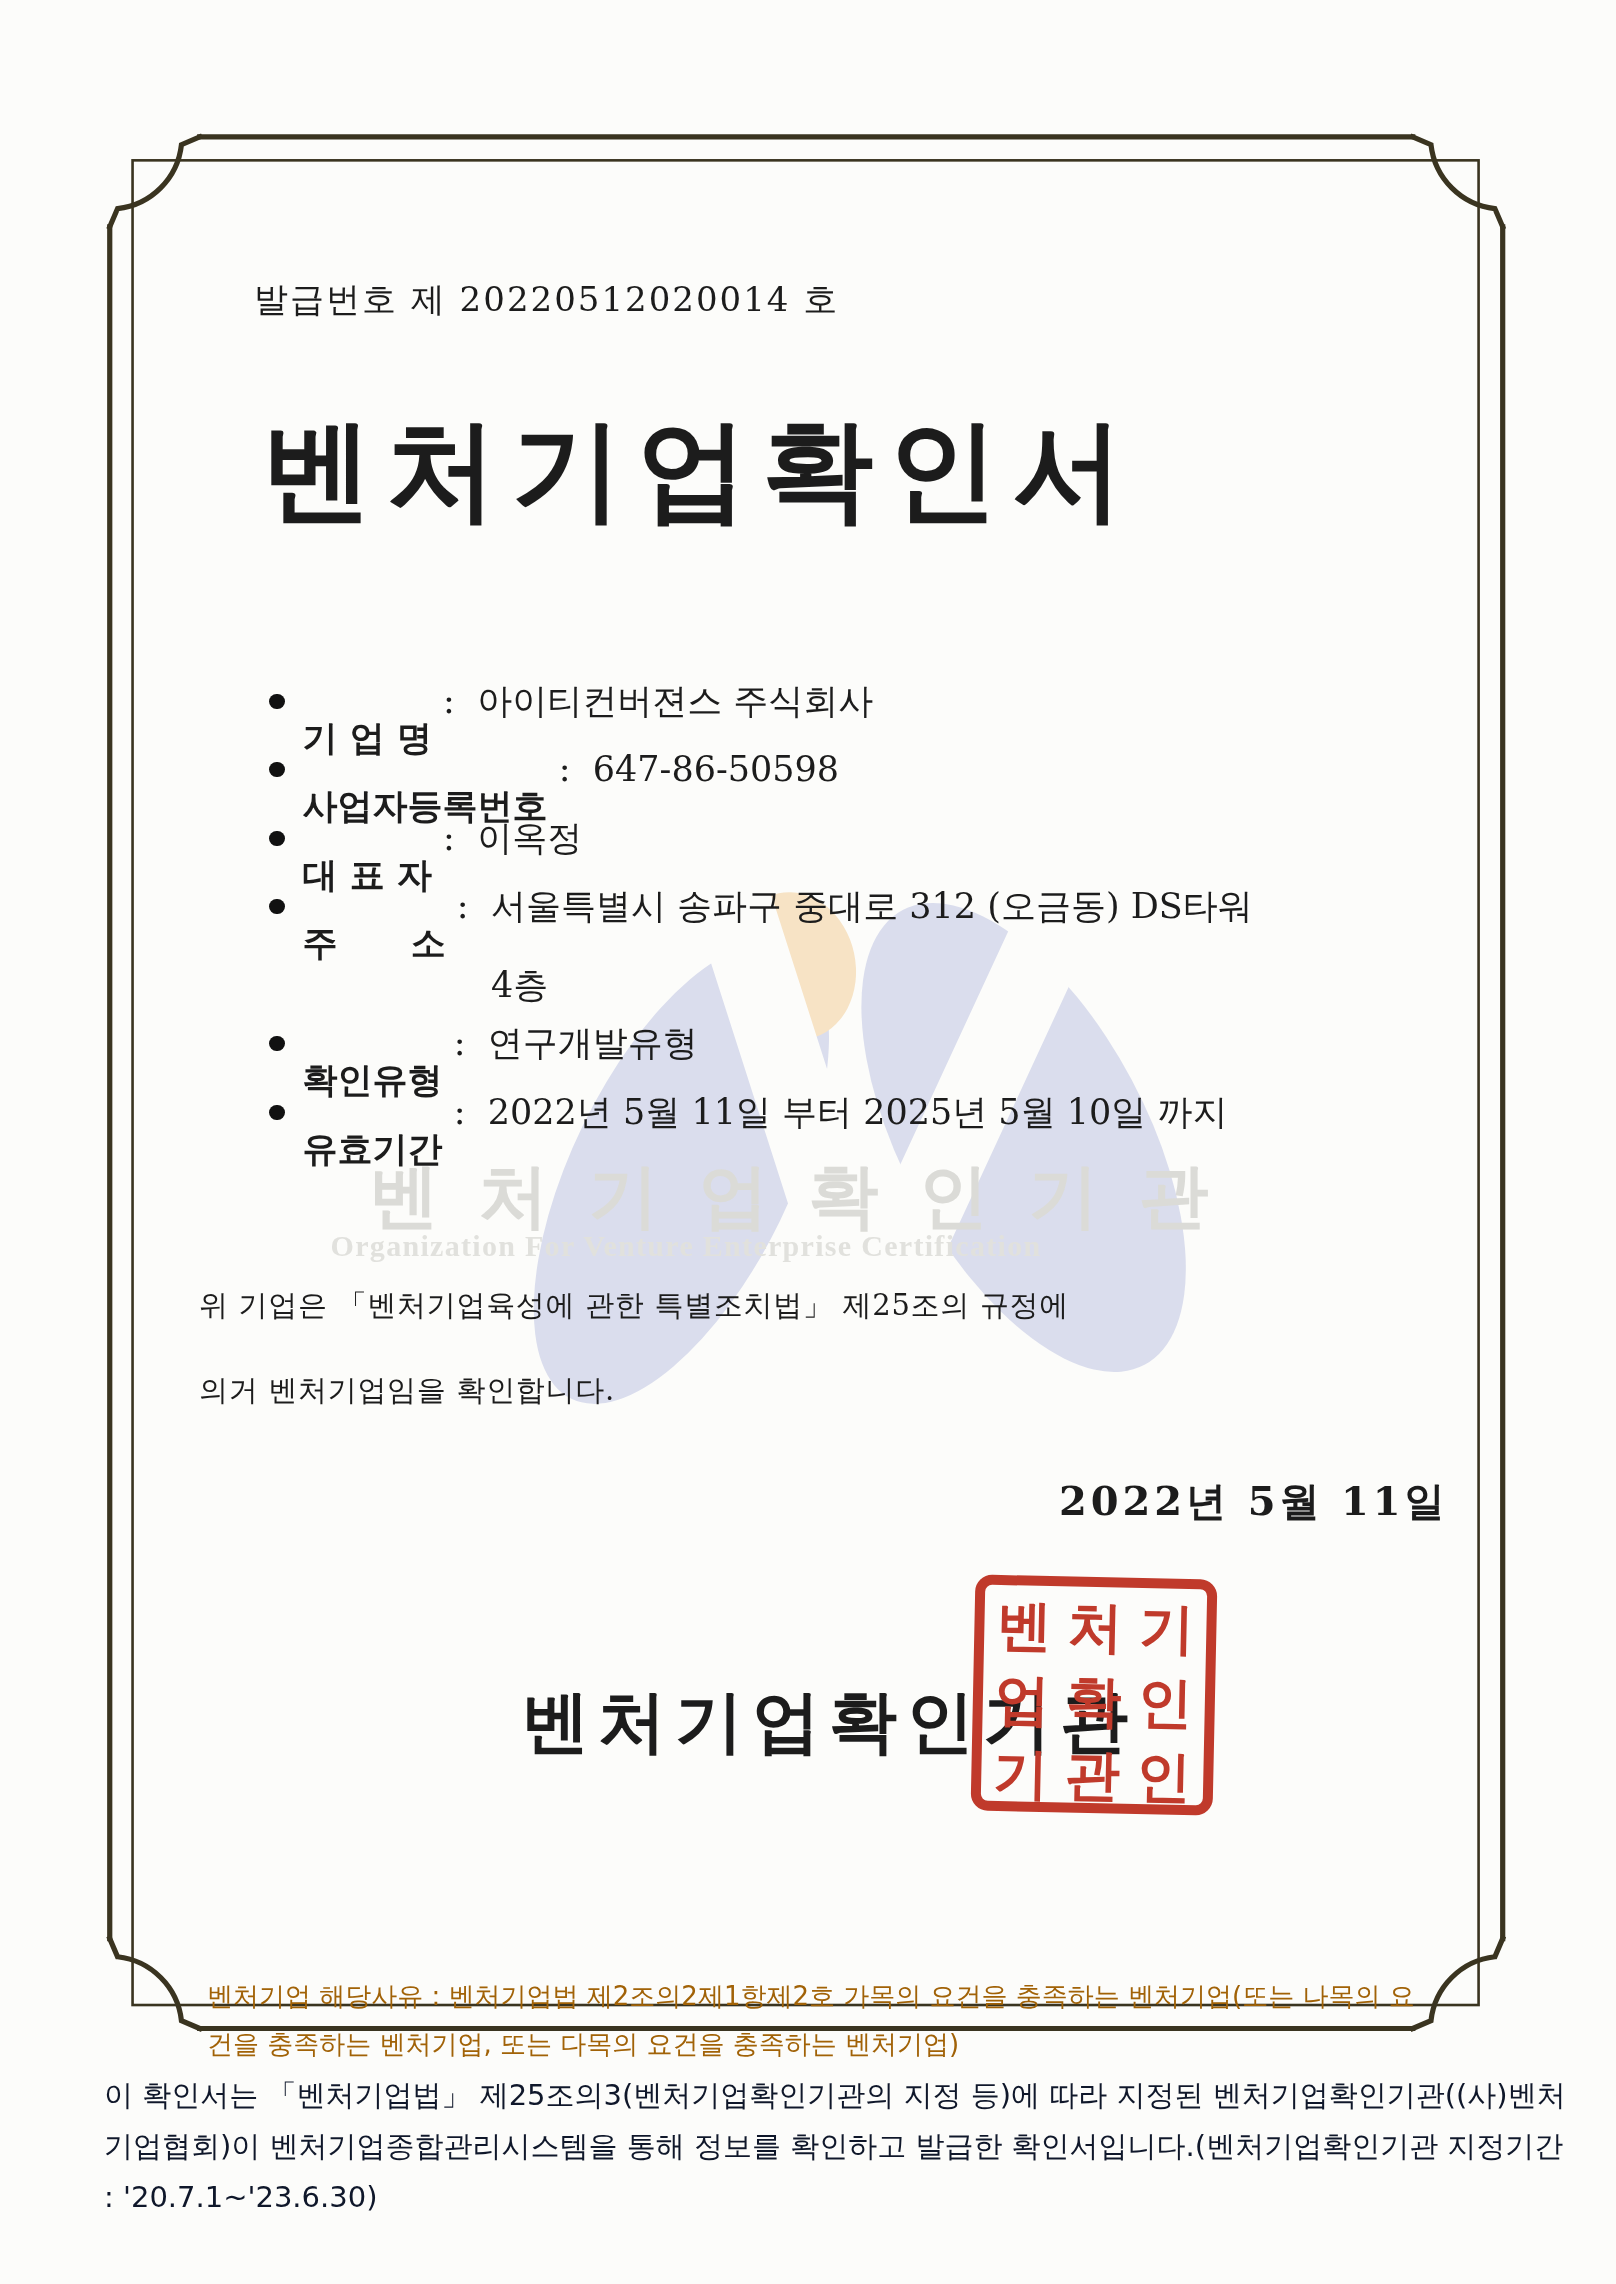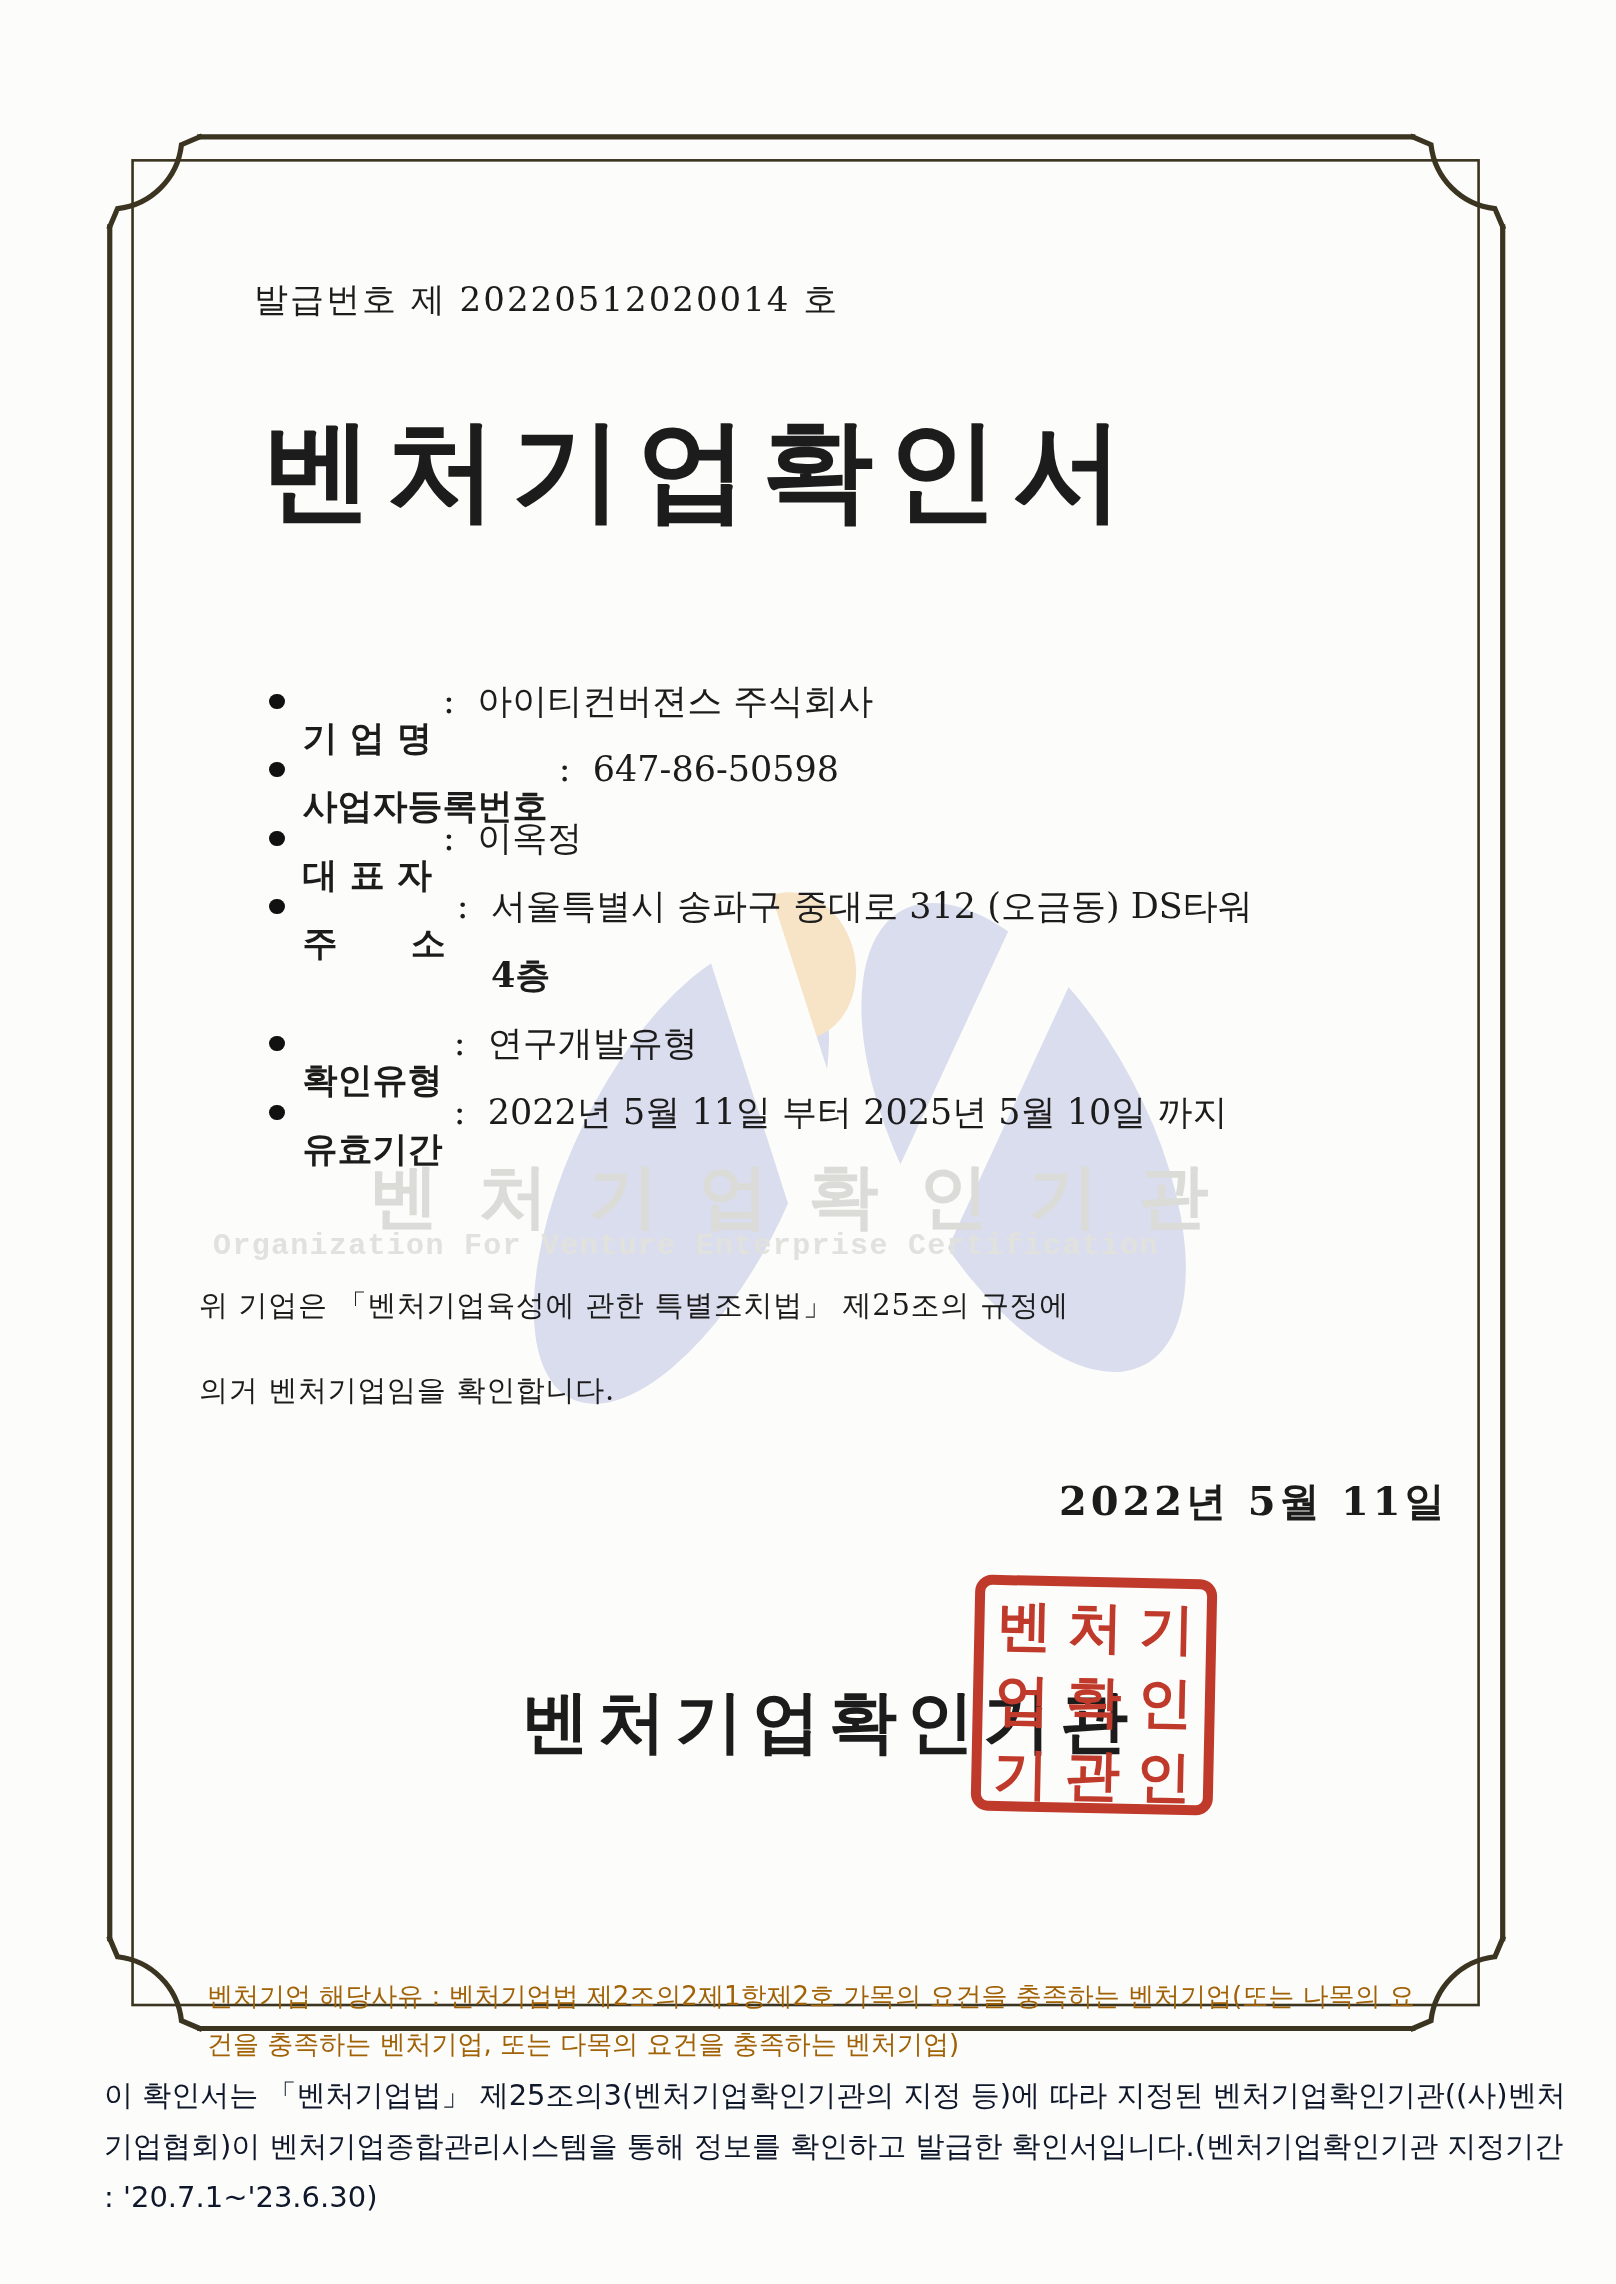--- a/index.html
+++ b/index.html
@@ -19,21 +19,21 @@
   
   .wm-kr{
     position:absolute;left:0;top:1150px;width:1617px;
     text-align:center;
     font-size:70px;font-weight:700;letter-spacing:40px;
     color:#dbdbd7;z-index:1;white-space:nowrap;
   }
   .wm-en{
     position:absolute;left:0;top:1229px;width:1372px;
     text-align:center;
-    font-family:Liberation Mono, monospace;
+    font-family:Liberation Serif, serif;
     font-size:30px;font-weight:700;letter-spacing:1.3px;
     color:#e1e1dd;z-index:1;white-space:nowrap;
   }
 
   .issue-line{
     position:absolute;left:254px;top:277px;
     font-size:34px;letter-spacing:2px;white-space:pre;
   }
   .cert-title{
     position:absolute;left:0;top:396px;width:1399px;
@@ -47,21 +47,21 @@
     font-size:35px;line-height:47px;
     display:flex;align-items:flex-start;white-space:pre;
   }
   .dot{
     width:15.6px;height:15.6px;border-radius:50%;
     background:#111;display:inline-block;
     margin:15.6px 18px 0 0;flex:0 0 auto;
   }
   .lbl{font-weight:600;margin-top:36px;}
   .val .vline{display:block;}
-  .val .vline + .vline{margin-top:21px;font-weight:bold;}
+  .val .vline + .vline{margin-top:32px;}
 
   .body-par{
     position:absolute;left:199px;top:1263px;width:1258px;
     font-size:29px;font-weight:400;line-height:85px;letter-spacing:0.7px;
   }
   .body-par span{display:block;}
 
   .issue-date{
     position:absolute;left:1059px;top:1474px;
     font-size:40px;font-weight:600;letter-spacing:3.9px;white-space:nowrap;

